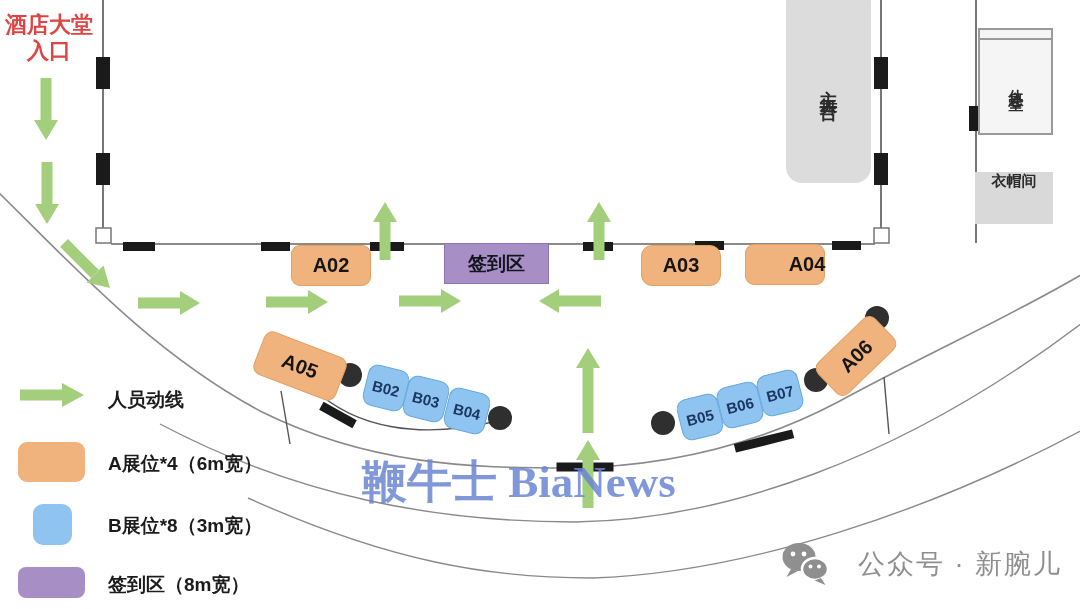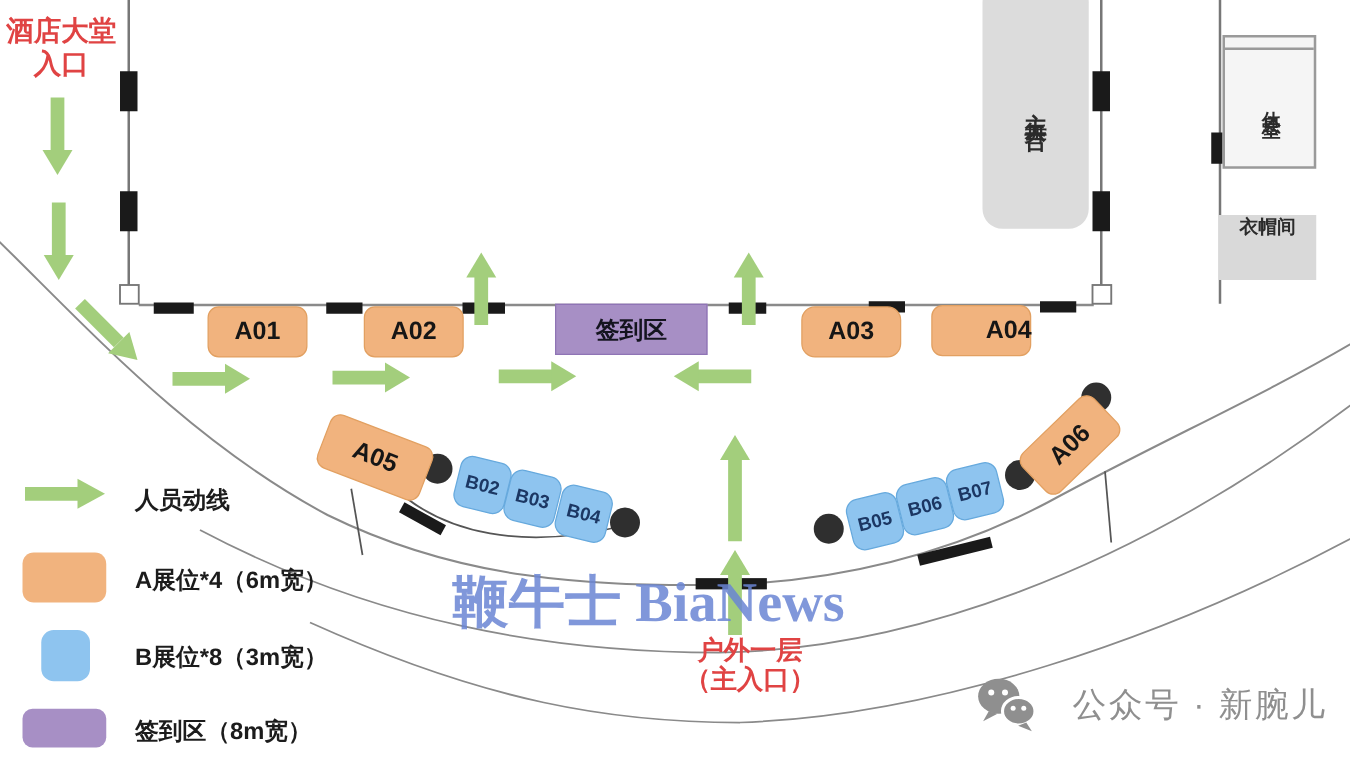--- a/index.html
+++ b/index.html
@@ -17,21 +17,21 @@
   .lounge span{writing-mode:vertical-rl;font-weight:bold;font-size:15px;color:#2b2b2b;letter-spacing:3px;}
   .cloakroom{left:975px;top:172px;width:78px;height:52px;background:#d9d9d9;
              display:flex;align-items:flex-start;justify-content:center;z-index:2;
              font-weight:bold;font-size:15px;color:#2b2b2b;}
   
   .booth{display:flex;align-items:center;justify-content:center;z-index:3;font-weight:bold;}
   .booth-a{background:#F1B37E;border:1px solid #e2a061;border-radius:9px;width:80px;height:41px;
            font-size:20px;color:#161616;}
   .booth-b{background:#8EC4EF;border:1px solid #66a9dd;border-radius:10px;width:42px;height:42px;
            font-size:15px;color:#1C3763;}
-  .checkin-box{left:444px;top:243px;width:122px;height:41px;background:#A78FC5;border:1px solid #8f74b5;
+  .checkin-box{left:444px;top:243px;width:105px;height:41px;background:#A78FC5;border:1px solid #8f74b5;
            border-radius:0;display:flex;align-items:center;justify-content:center;z-index:3;
            font-weight:bold;font-size:19px;color:#14141f;}
   
   .red-label{color:#E04343;font-weight:bold;text-align:center;z-index:4;}
   .hotel-entrance{left:2px;top:12px;width:94px;font-size:22px;line-height:1.2;}
   .hotel-entrance span{display:block;}
   .outdoor-entrance{left:490px;top:509px;width:220px;font-size:21px;line-height:1.1;}
   .outdoor-entrance span{display:block;}
   
   .legend-label{position:absolute;left:108px;font-weight:bold;font-size:19px;color:#1c1c1c;z-index:4;white-space:nowrap;}
@@ -148,44 +148,39 @@
   <div class="abs stage">
     <span>主舞台</span>
   </div>
   <div class="abs lounge">
     <span>休息室</span>
   </div>
   <div class="abs cloakroom">
     <span>衣帽间</span>
   </div>
 
-  <div class="abs booth booth-a" style="left:166px;top:245px;">A01</div>
   <div class="abs booth booth-a" style="left:291px;top:245px;">A02</div>
   <div class="abs booth booth-a" style="left:641px;top:245px;border-radius:11px;">A03</div>
   <div class="abs booth booth-a" style="left:745px;top:244px;padding-left:44px;">A04</div>
 
   <div class="abs checkin-box">签到区</div>
 
   <div class="abs booth booth-a" style="left:256px;top:343px;width:88px;height:46px;transform:rotate(21deg);">A05</div>
   <div class="abs booth booth-a" style="left:816px;top:334px;width:80px;height:44px;transform:rotate(-44deg);">A06</div>
 
   <div class="abs booth booth-b" style="left:365px;top:367px;transform:rotate(14deg);">B02</div>
   <div class="abs booth booth-b" style="left:405px;top:378px;transform:rotate(14deg);">B03</div>
   <div class="abs booth booth-b" style="left:446px;top:390px;transform:rotate(14deg);">B04</div>
   <div class="abs booth booth-b" style="left:679px;top:396px;transform:rotate(-14deg);">B05</div>
   <div class="abs booth booth-b" style="left:719px;top:384px;transform:rotate(-14deg);">B06</div>
   <div class="abs booth booth-b" style="left:759px;top:372px;transform:rotate(-14deg);">B07</div>
 
   <div class="abs red-label hotel-entrance">
     <span>酒店大堂</span>
     <span>入口</span>
-  </div>
-  <div class="abs red-label outdoor-entrance">
-    <span>户外一层</span>
-    <span>（主入口）</span>
   </div>
 
   <div class="legend-label" style="top:387px;">人员动线</div>
   <div class="swatch swatch-a"></div>
   <div class="legend-label" style="top:451px;">A展位*4（6m宽）</div>
   <div class="swatch swatch-b"></div>
   <div class="legend-label" style="top:513px;">B展位*8（3m宽）</div>
   <div class="swatch swatch-c"></div>
   <div class="legend-label" style="top:572px;">签到区（8m宽）</div>
 

